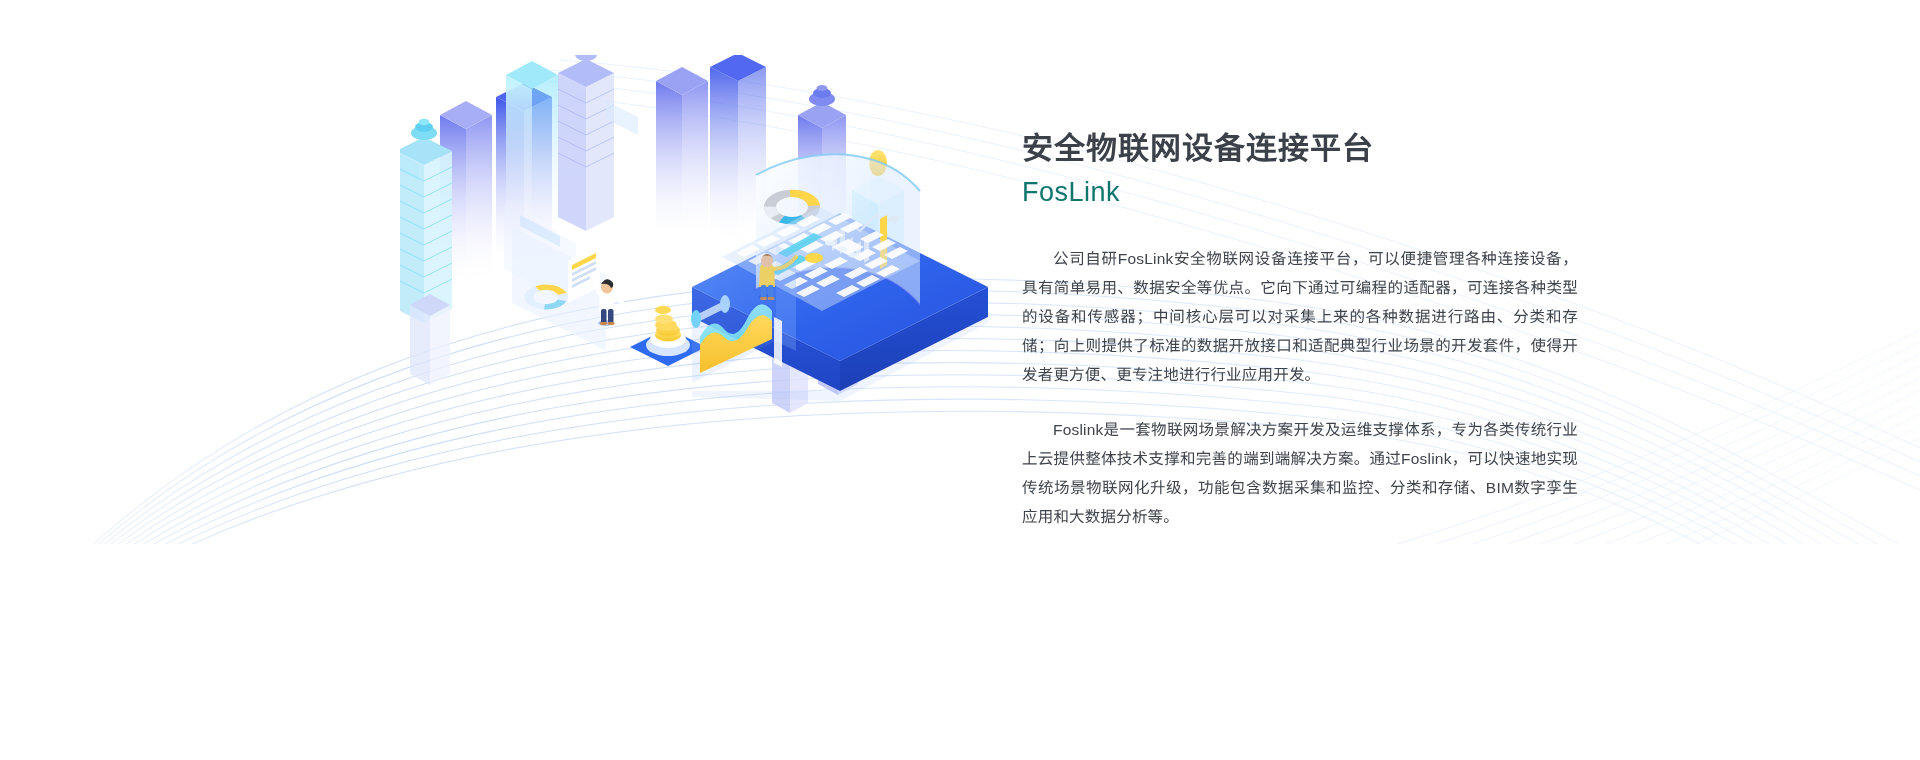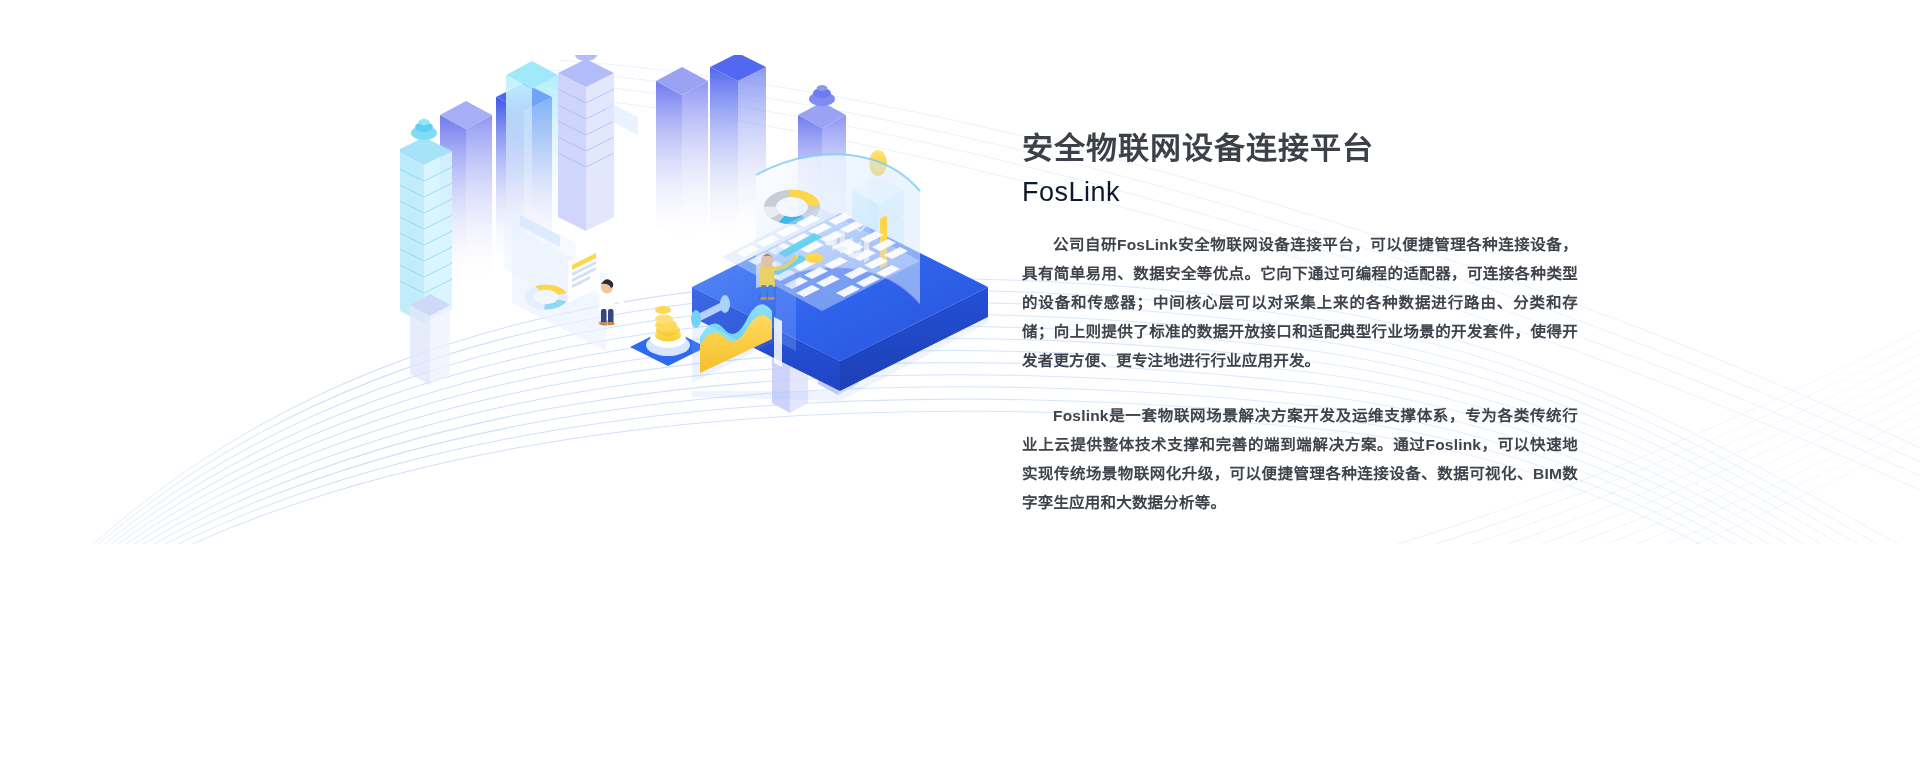--- a/index.html
+++ b/index.html
@@ -55,29 +55,28 @@
     color: #3b4049;
     letter-spacing: 1px;
     line-height: 1.25;
     margin: 0;
     white-space: nowrap;
   }
 
   .subtitle {
     font-size: 27px;
     font-weight: 400;
-    color: #0f172a;
+    color: #0f766e;
     letter-spacing: 0.5px;
     margin: 6px 0 0 0;
     line-height: 1.3;
   }
 
   .paragraphs {
-    margin-top: 20px;
-    font-weight: bold;
+    margin-top: 34px;
   }
 
   .para {
     font-size: 15.5px;
     line-height: 29px;
     color: #3f444c;
     text-align: justify;
     text-indent: 2em;
     margin: 0 0 26px 0;
     width: 556px;
@@ -484,17 +483,17 @@
       </g>
     </svg>
   </div>
 
   <div class="content">
     <h1 class="title">安全物联网设备连接平台</h1>
     <div class="subtitle">FosLink</div>
 
     <div class="paragraphs">
       <p class="para">公司自研FosLink安全物联网设备连接平台，可以便捷管理各种连接设备，具有简单易用、数据安全等优点。它向下通过可编程的适配器，可连接各种类型的设备和传感器；中间核心层可以对采集上来的各种数据进行路由、分类和存储；向上则提供了标准的数据开放接口和适配典型行业场景的开发套件，使得开发者更方便、更专注地进行行业应用开发。</p>
-      <p class="para">Foslink是一套物联网场景解决方案开发及运维支撑体系，专为各类传统行业上云提供整体技术支撑和完善的端到端解决方案。通过Foslink，可以快速地实现传统场景物联网化升级，可以便捷管理各种连接设备、数据可视化、BIM数字孪生应用和大数据分析等。</p>
+      <p class="para">Foslink是一套物联网场景解决方案开发及运维支撑体系，专为各类传统行业上云提供整体技术支撑和完善的端到端解决方案。通过Foslink，可以快速地实现传统场景物联网化升级，功能包含数据采集和监控、分类和存储、BIM数字孪生应用和大数据分析等。</p>
     </div>
   </div>
 
 </div>
 
 </body></html>

